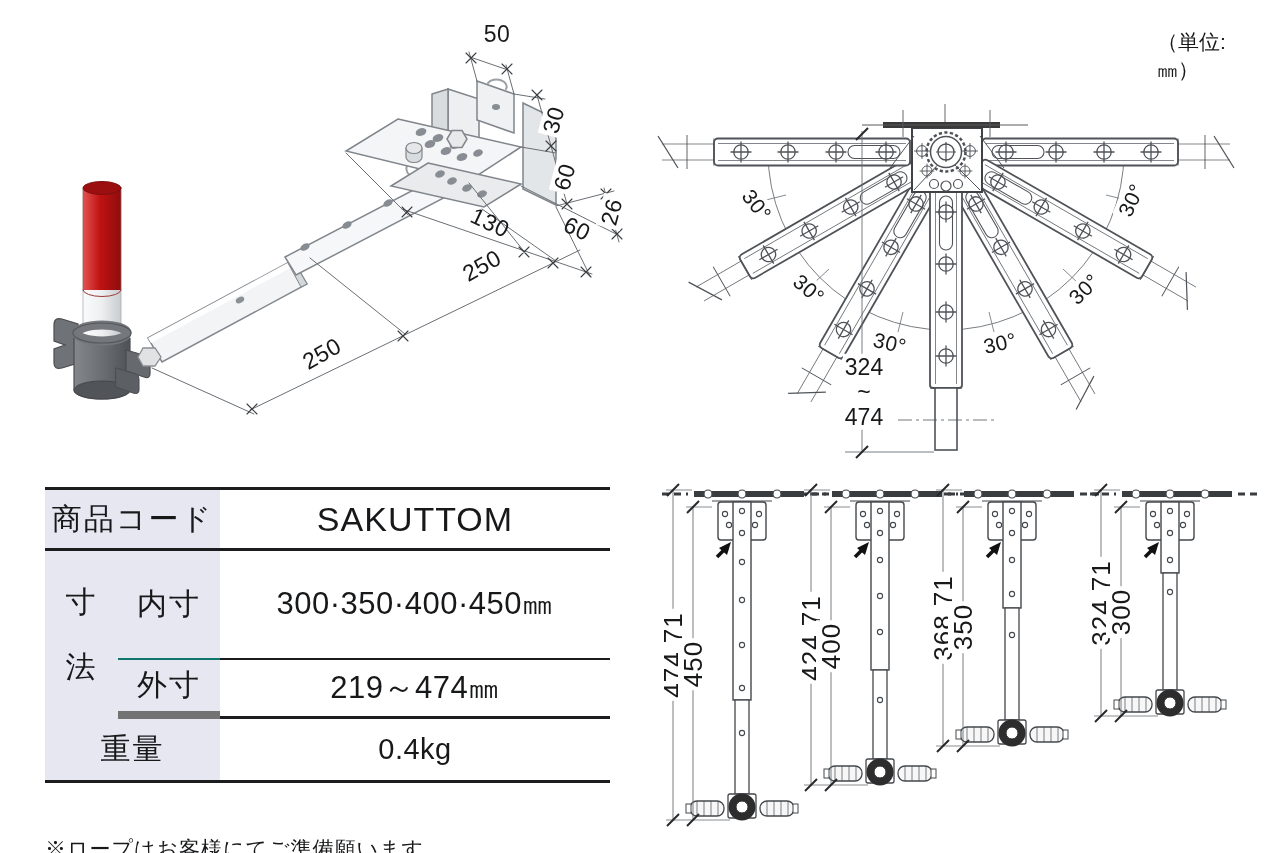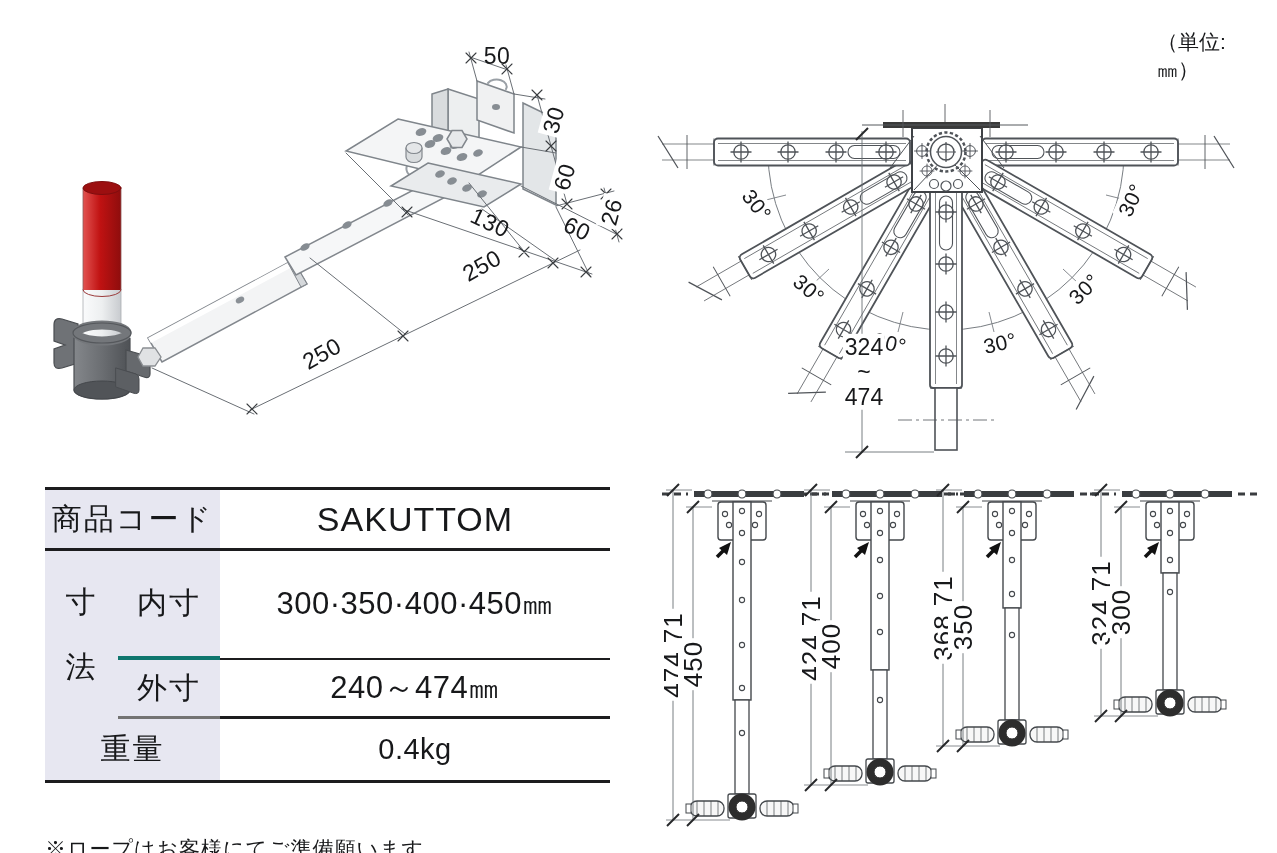--- a/index.html
+++ b/index.html
@@ -20,24 +20,24 @@
   .spec-table{position:absolute;left:45px;top:487px;width:565px;height:290px;
       display:grid;grid-template-columns:73px 102px 390px;grid-template-rows:61px 109px 59px 61px;
       border-top:3px solid #1c1c1e;border-bottom:3px solid #1c1c1e;box-sizing:content-box;}
   .cell{display:flex;align-items:center;justify-content:center;box-sizing:border-box;}
   .lav{background:#e7e7f1;}
   .jp{font-size:30px;font-weight:500;letter-spacing:2px;}
   .val{font-size:31px;font-weight:500;letter-spacing:.5px;}
   .c-code-l{grid-column:1/3;grid-row:1;border-bottom:3px solid #1c1c1e;}
   .c-code-v{grid-column:3;grid-row:1;border-bottom:3px solid #1c1c1e;font-size:34px;letter-spacing:1px;}
   .c-size-l{grid-column:1;grid-row:2/4;flex-direction:column;justify-content:space-evenly;padding:6px 0;}
-  .c-in-l{grid-column:2;grid-row:2;border-bottom:4px solid #0f766e;}
+  .c-in-l{grid-column:2;grid-row:2;border-bottom:2px solid #0f766e;}
   .c-in-v{grid-column:3;grid-row:2;border-bottom:2px solid #1c1c1e;flex-direction:row;line-height:1.25;}
   .c-in-v .sub{font-size:29px;}
-  .c-out-l{grid-column:2;grid-row:3;border-bottom:3px solid #737373;}
+  .c-out-l{grid-column:2;grid-row:3;border-bottom:8px solid #737373;}
   .c-out-v{grid-column:3;grid-row:3;border-bottom:3px solid #1c1c1e;}
   .c-wt-l{grid-column:1/3;grid-row:4;text-align:right;}
   .c-wt-v{grid-column:3;grid-row:4;font-size:29px;}
   .note{position:absolute;left:45px;top:791px;font-size:21px;font-weight:500;letter-spacing:1px;margin-top:44px;}
   .unit{position:absolute;left:1197px;top:56px;transform:translate(-50%,-50%);font-size:21px;font-weight:500;}
 </style>
 </head>
 <body>
 
 <div class="page">
@@ -373,37 +373,37 @@
     <path d="M1094,490 H1120 M1114,507 H1140 M1094,716 H1158" stroke="#6a6f75" stroke-width="0.8" fill="none"></path>
     <use href="#sl" x="1101" y="490"></use>
         <use href="#sl" x="1101" y="716"></use>
         <use href="#sl" x="1121" y="507"></use>
         <use href="#sl" x="1121" y="716"></use>
   </g>
 </svg>
 
 <div class="unit">（単位:㎜）</div>
 
-<div class="lbl" style="left:497px;top:56px;">50</div>
+<div class="lbl" style="left:497px;top:34px;">50</div>
 <div class="lbl bg" style="left:554px;top:120px;--r:-75deg;">30</div>
 <div class="lbl bg" style="left:565px;top:177px;--r:-75deg;">60</div>
 <div class="lbl bg" style="left:612px;top:212px;--r:-75deg;">26</div>
 <div class="lbl" style="left:490px;top:223px;--r:25deg;">130</div>
 <div class="lbl" style="left:577px;top:229px;--r:25deg;">60</div>
 <div class="lbl" style="left:482px;top:266px;--r:-29deg;">250</div>
 <div class="lbl" style="left:322px;top:354px;--r:-29deg;">250</div>
 
 <div class="lbl small bg" style="left:757px;top:205px;--r:52deg;">30°</div>
 <div class="lbl small bg" style="left:809px;top:289px;--r:40deg;">30°</div>
 <div class="lbl small bg" style="left:890px;top:343px;--r:13deg;">30°</div>
 <div class="lbl small bg" style="left:1000px;top:343px;--r:-13deg;">30°</div>
 <div class="lbl small bg" style="left:1084px;top:289px;--r:-45deg;">30°</div>
 <div class="lbl small bg" style="left:1131px;top:200px;--r:-65deg;">30°</div>
 
-<div class="range-stack" style="left:864px;top:372px;">
+<div class="range-stack" style="left:864px;top:392px;">
   <span>324</span>
   <span>~</span>
   <span>474</span>
 </div>
 
 <div class="lbl vlab" style="left:673px;top:655px;--r:-90deg;">474.71</div>
 <div class="lbl vlab" style="left:693px;top:664px;--r:-90deg;">450</div>
 <div class="lbl vlab" style="left:811px;top:638px;--r:-90deg;">424.71</div>
 <div class="lbl vlab" style="left:831px;top:646px;--r:-90deg;">400</div>
 <div class="lbl vlab" style="left:943px;top:618px;--r:-90deg;">368.71</div>
@@ -416,20 +416,20 @@
   <div class="cell val c-code-v">SAKUTTOM</div>
   <div class="cell lav jp c-size-l">
     <span>寸</span>
     <span>法</span>
   </div>
   <div class="cell lav jp c-in-l">内寸</div>
   <div class="cell val c-in-v">
     <span>300·350·400·450㎜</span>
   </div>
   <div class="cell lav jp c-out-l">外寸</div>
-  <div class="cell val c-out-v">240～474㎜</div>
+  <div class="cell val c-out-v">219～474㎜</div>
   <div class="cell lav jp c-wt-l">重量</div>
   <div class="cell val c-wt-v">0.4kg</div>
 </div>
 
 <div class="note">※ロープはお客様にてご準備願います。</div>
 
 </div>
 
 </body></html>

